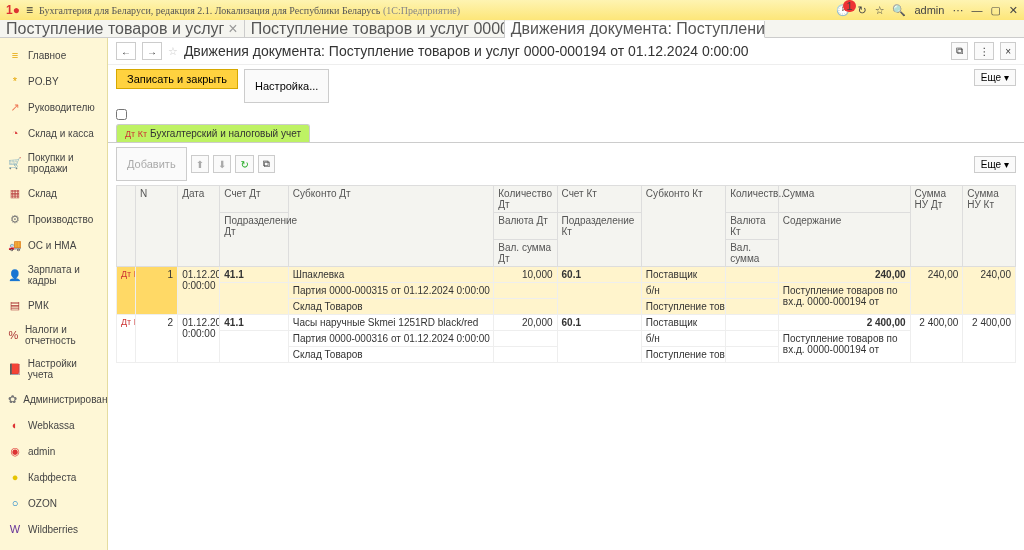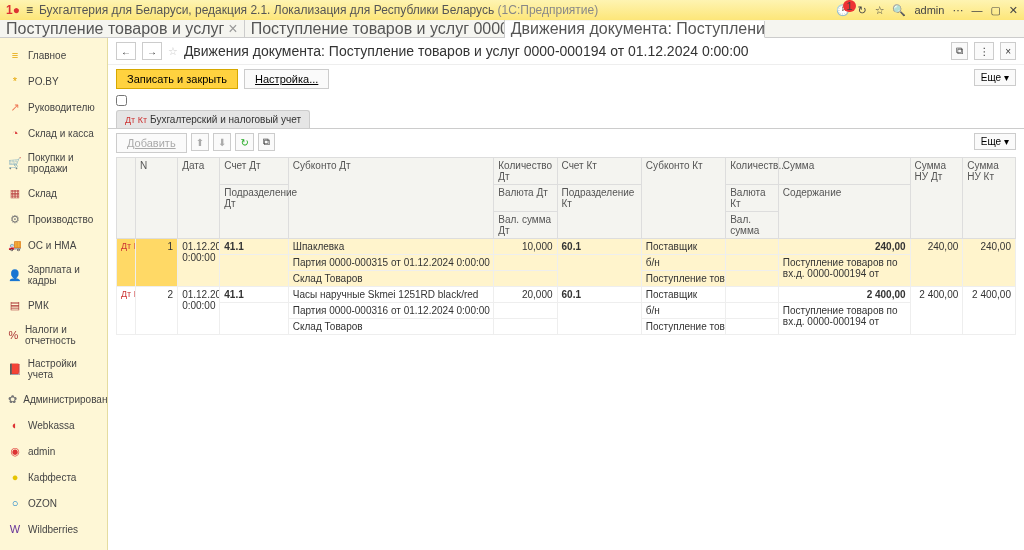--- a/index.html
+++ b/index.html
@@ -1,21 +1,21 @@
 <!DOCTYPE html>
 <html><head>
 <meta charset="utf-8">
 <style>
 * { box-sizing: border-box; margin: 0; padding: 0; }
 body { font-family: Arial, sans-serif; font-size: 11px; background: #fff; color: #333; overflow: hidden; width: 1024px; height: 550px; }
 
 .titlebar { height: 20px; background: linear-gradient(#fef4b2,#fde679); display: flex; align-items: center; padding: 0 6px; gap: 6px; }
 .titlebar .logo { color: #d33; font-weight: bold; font-size: 12px; }
 .titlebar .burger { cursor: pointer; font-size: 12px; }
-.titlebar .title { flex: 1; font-size: 12px; color: #555; }
+.titlebar .title { flex: 1; font-size: 10px; color: #555; font-family: Liberation Serif, serif; }
 .titlebar .rightctl { display: flex; gap: 8px; align-items: center; }
 .titlebar .rightctl span { cursor: pointer; font-size: 11px; color: #444; }
 .badge { position: relative; }
 .badge .red { position: absolute; top: -4px; right: -6px; background: #e33; color: #fff; border-radius: 7px; font-size: 8px; padding: 0 3px; }
 
 .tabbar { height: 18px; background: #f5f5f0; border-bottom: 1px solid #ccc; display: flex; font-size: 16px; }
 .tabbar .tab { padding: 2px 6px; border-right: 1px solid #ccc; display: flex; align-items: center; gap: 4px; cursor: pointer; color: #555; max-width:260px; overflow:hidden; white-space:nowrap;}
 .tabbar .tab.active { background: #fff; border-bottom: 1px solid #fff; position: relative; top: 1px; }
 .tabbar .tab .close { color: #999; }
 
@@ -28,32 +28,32 @@
 .content { flex: 1; background: #fff; display: flex; flex-direction: column; overflow: hidden; }
 
 .doc-head { display: flex; align-items: center; gap: 6px; padding: 4px 8px; border-bottom: 1px solid #eee; }
 .navbtn { border: 1px solid #ccc; background: #fff; width: 20px; height: 18px; display:inline-flex; align-items:center; justify-content:center; cursor:pointer; font-size:10px; }
 .doc-title { font-size: 14px; color: #333; }
 .doc-head .spacer { flex: 1; }
 .iconbtn { border: 1px solid #ccc; background:#fafafa; height:18px; padding:0 4px; cursor:pointer; font-size:10px; display:inline-flex; align-items:center;}
 
 .cmdbar { display: flex; align-items: flex-start; gap: 6px; padding: 4px 8px; }
 .btn-main { background: #ffd23f; border: 1px solid #d6a800; padding: 3px 10px; font-size: 11px; cursor: pointer; }
-.btn-flat { background: #fafafa; border: 1px solid #ccc; padding: 3px 10px; font-size: 11px; cursor: pointer; text-decoration: underline; }
+.btn-flat { background: #fafafa; border: 1px solid #ccc; padding: 10px 10px; font-size: 11px; cursor: pointer; }
 .cmdbar .spacer { flex: 1; }
 .btn-more { background:#fafafa; border:1px solid #ccc; padding:2px 6px; font-size:10px; cursor:pointer; }
 
 .checkbox-row { padding: 2px 8px; font-size: 10px; color: #555; display:flex; align-items:center; gap:4px; }
 .checkbox-row input { width:11px; height:11px; }
 
 .subtabbar { padding: 0 8px; border-bottom: 1px solid #ccc; margin-top: 2px; }
-.subtab { display: inline-block; border: 1px solid #ccc; border-bottom: none; border-radius: 3px 3px 0 0; padding: 3px 8px; font-size: 10px; background: #e5e5e5; cursor: pointer; }
+.subtab { display: inline-block; border: 1px solid #ccc; border-bottom: none; border-radius: 3px 3px 0 0; padding: 3px 8px; font-size: 10px; background: #bef264; cursor: pointer; }
 .subtab .icc { color: #c33; margin-right: 3px; font-size:9px; }
 
-.gridcmd { display: flex; gap: 4px; padding: 4px 8px; align-items:flex-start;}
+.gridcmd { display: flex; gap: 4px; padding: 4px 8px; align-items:center;}
 .gridcmd .spacer { flex:1; }
 
 .grid-wrap { flex:1; overflow:auto; padding: 0 8px; }
 .grid { border-collapse: collapse; width: 100%; font-size: 10px; table-layout: fixed; }
 .grid th { background: #f4f4f0; border: 1px solid #ddd; padding: 2px 4px; text-align: left; font-weight: normal; color:#555; vertical-align: top; height: 16px; }
 .grid td { border: 1px solid #eee; padding: 2px 4px; height: 14px; vertical-align: top; white-space: nowrap; overflow:hidden; }
 .grid .rnum { text-align: right; }
 .grid .num { text-align: right; }
 .grid .sel td { background: #fff4cc; }
 .grid .sel .rnum { background: #ffd966; }

